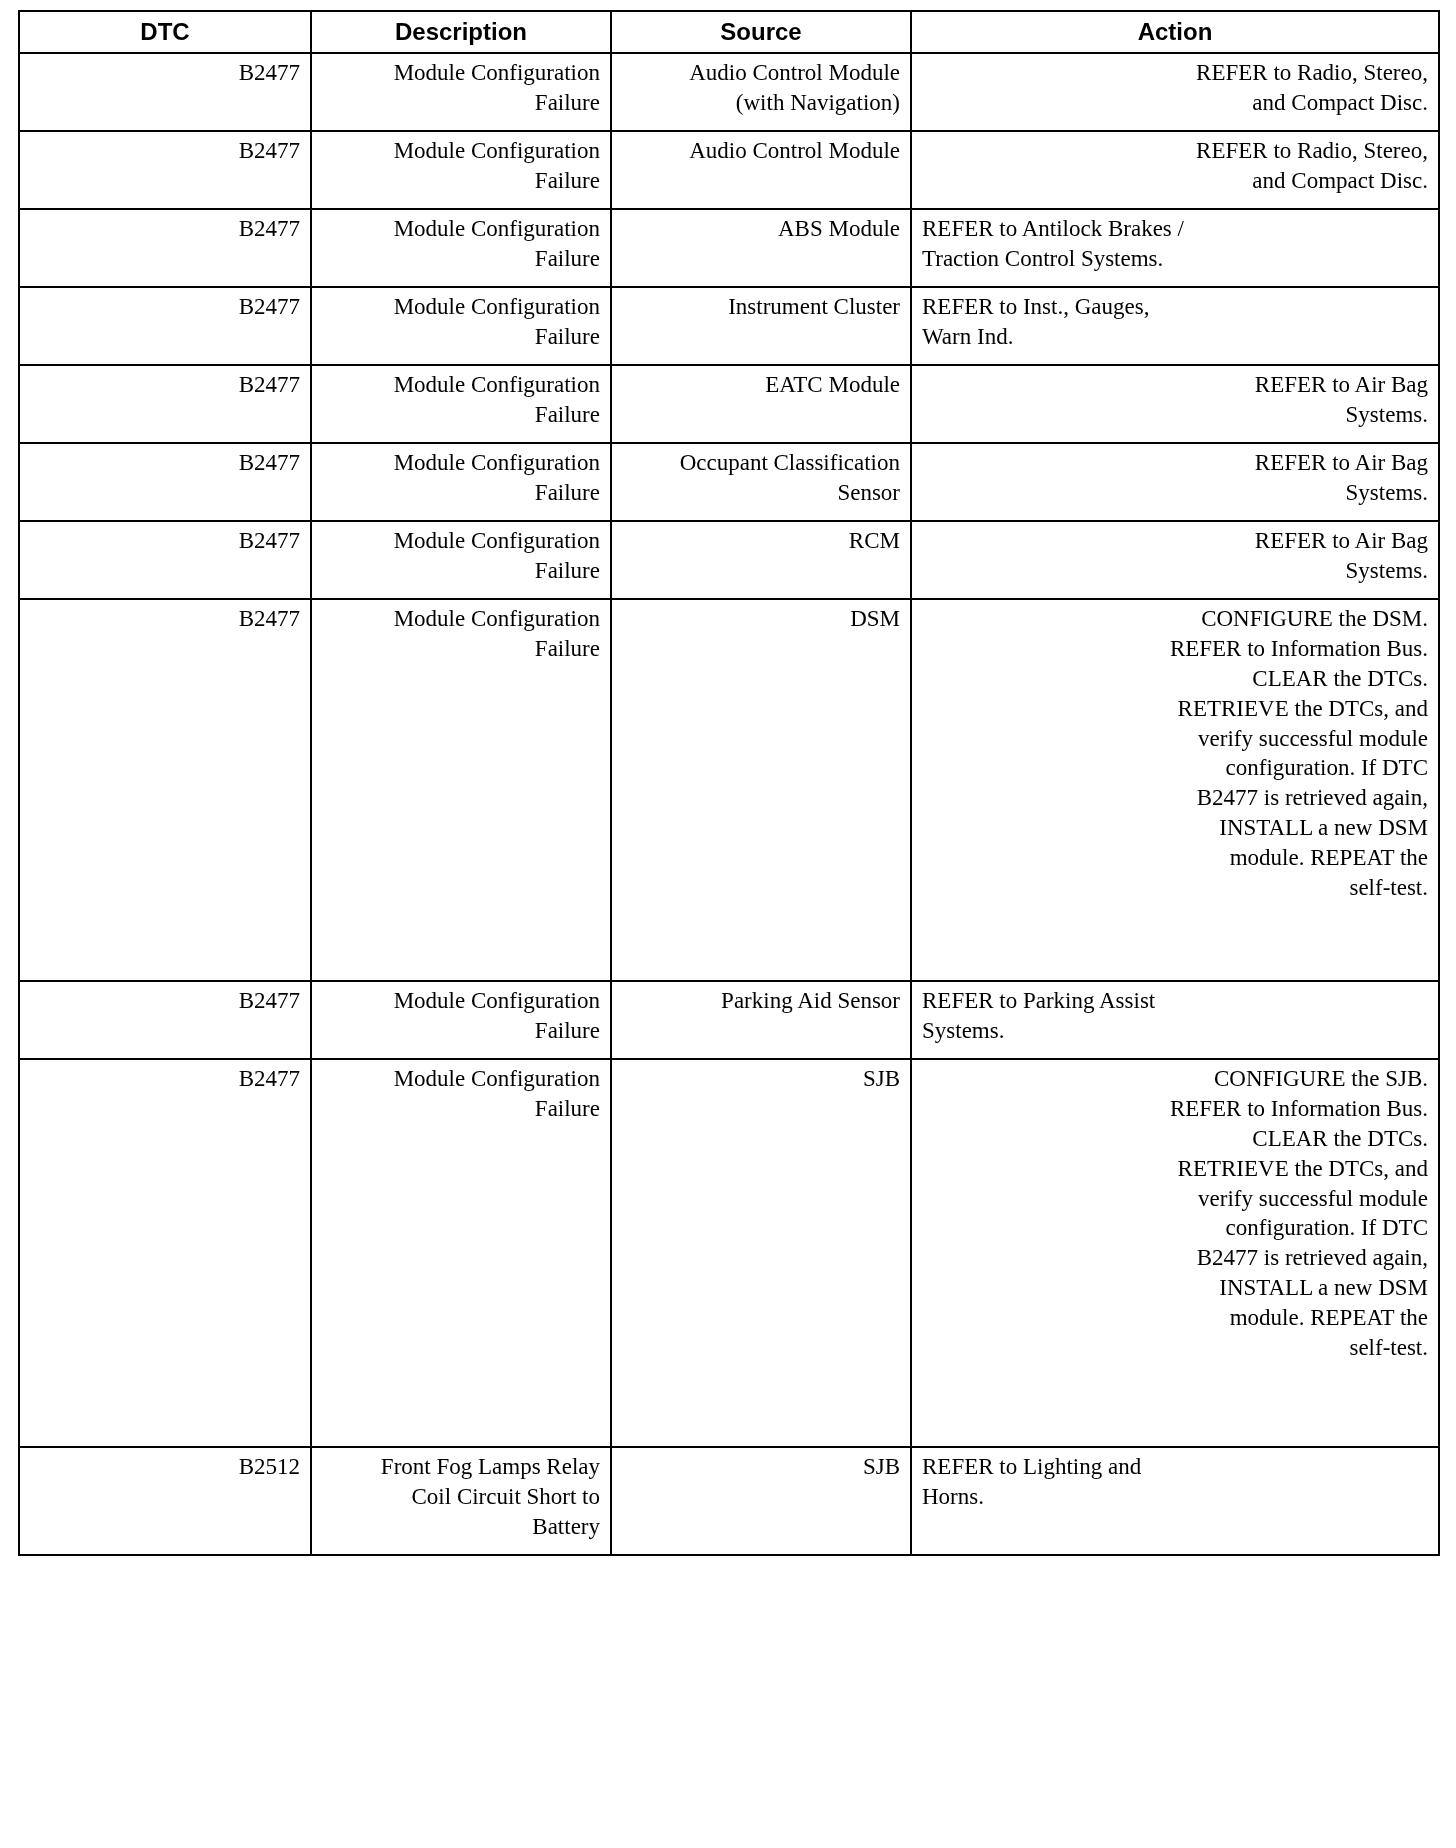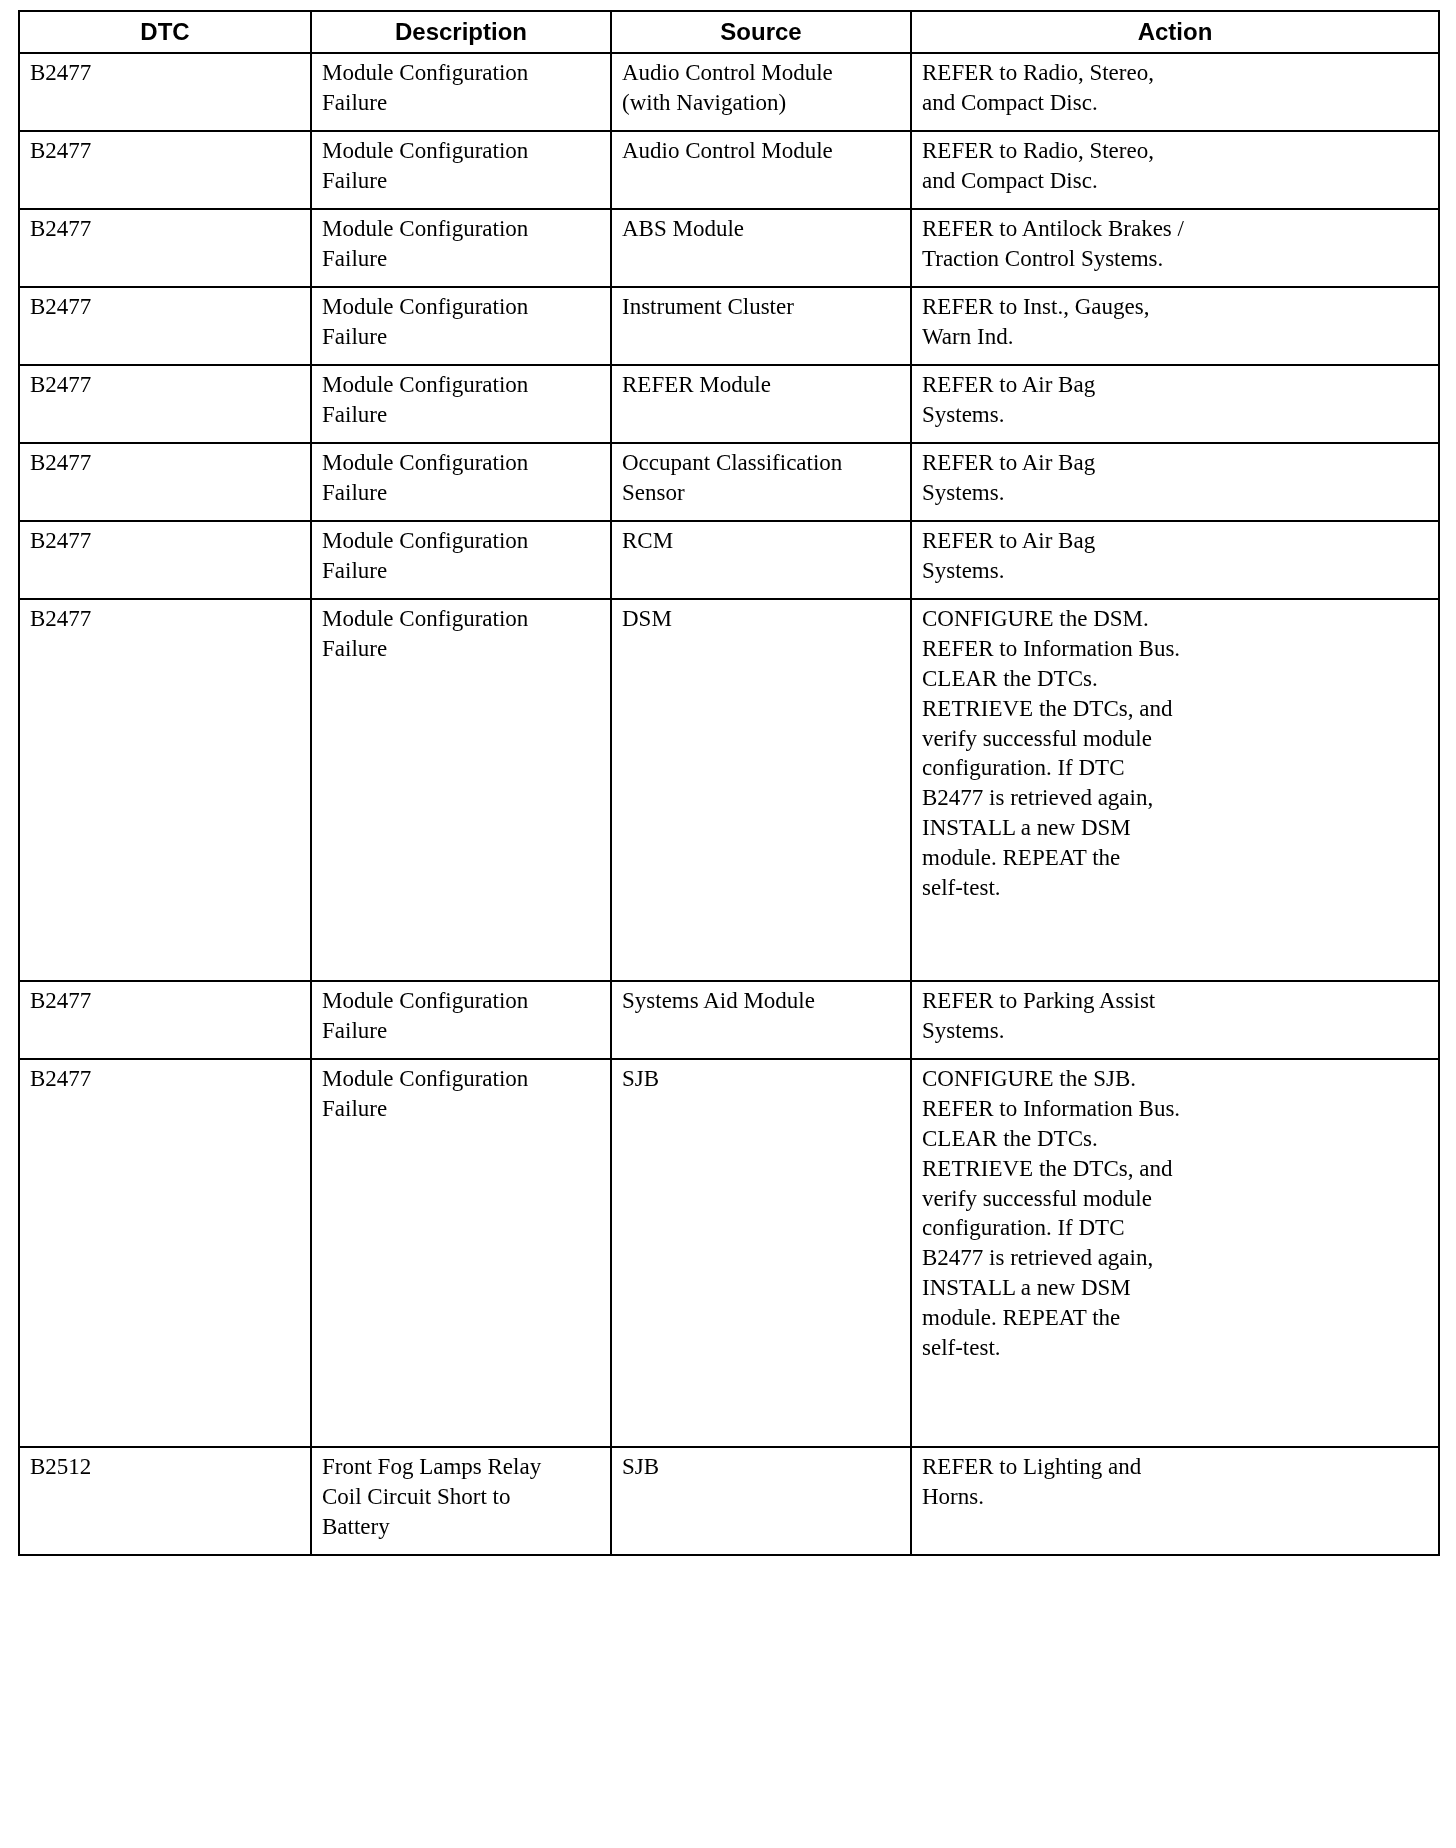--- a/index.html
+++ b/index.html
@@ -38,21 +38,21 @@
     text-align: center;
     padding: 4px 6px;
     vertical-align: middle;
   }
   tbody tr {
     height: 78px;
   }
   td {
     padding: 4px 10px;
     line-height: 1.3;
-    text-align: left;
+    text-align: right;
     white-space: pre-line;
   }
   td.align-left {
     text-align: left;
     border-radius: 23px;
   }
   col.col-dtc    { width: 292px; }
   col.col-desc   { width: 300px; }
   col.col-source { width: 300px; }
   col.col-action { width: 528px; }
@@ -107,21 +107,21 @@
     <td>Module Configuration
 Failure</td>
     <td>Instrument Cluster</td>
     <td class="align-left">REFER to Inst., Gauges,
 Warn Ind.</td>
   </tr>
         <tr>
     <td>B2477</td>
     <td>Module Configuration
 Failure</td>
-    <td>REFER Module</td>
+    <td>EATC Module</td>
     <td>REFER to Air Bag
 Systems.</td>
   </tr>
         <tr>
     <td>B2477</td>
     <td>Module Configuration
 Failure</td>
     <td>Occupant Classification
 Sensor</td>
     <td>REFER to Air Bag
@@ -148,21 +148,21 @@
 configuration. If DTC
 B2477 is retrieved again,
 INSTALL a new DSM
 module. REPEAT the
 self-test.</td>
   </tr>
         <tr>
     <td>B2477</td>
     <td>Module Configuration
 Failure</td>
-    <td>Systems Aid Module</td>
+    <td>Parking Aid Sensor</td>
     <td class="align-left">REFER to Parking Assist
 Systems.</td>
   </tr>
         <tr style="height: 388px;">
     <td>B2477</td>
     <td>Module Configuration
 Failure</td>
     <td>SJB</td>
     <td>CONFIGURE the SJB.
 REFER to Information Bus.

